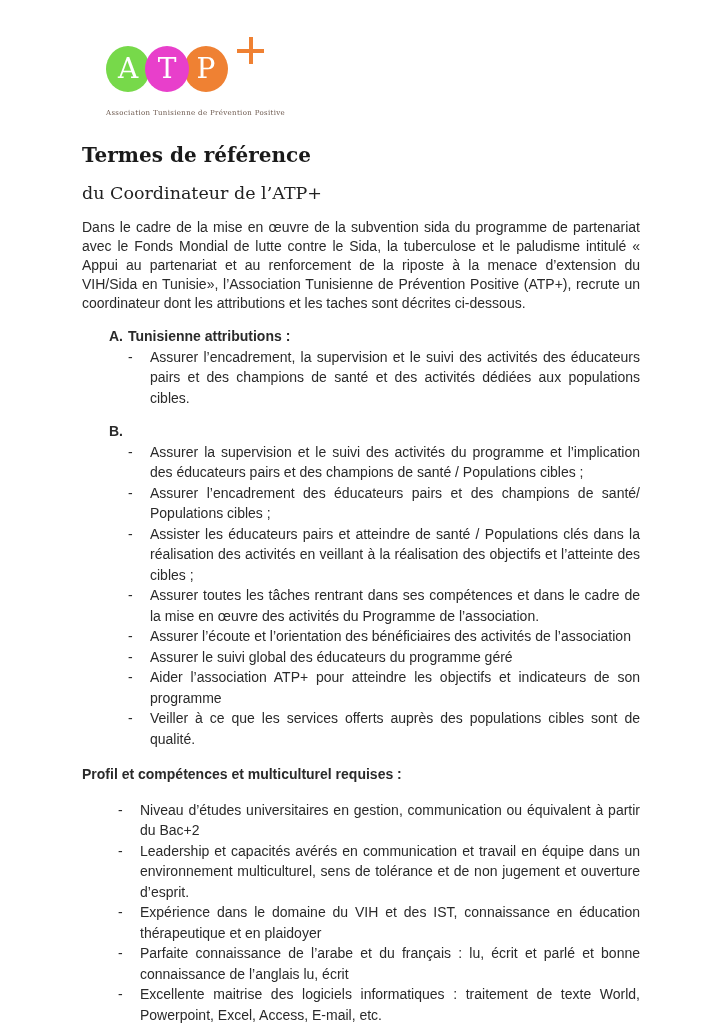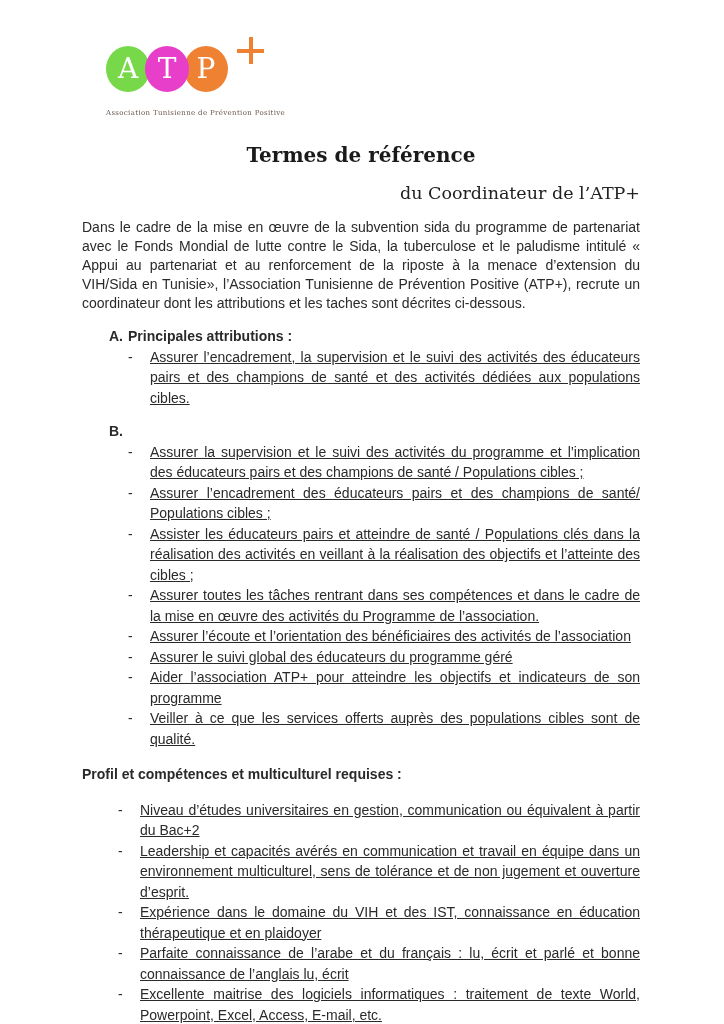--- a/index.html
+++ b/index.html
@@ -64,29 +64,28 @@
     font-size: 7px;
     letter-spacing: 0.35px;
     color: #6a564b;
     white-space: nowrap;
     font-family: "DejaVu Serif", serif;
   }
 
   
   .doc-title {
     margin: 26px 0 1px 0;
-    text-align: center;
     font-family: "DejaVu Serif", serif;
     font-size: 20px;
     font-weight: bold;
     color: #1a1a1a;
   }
   .doc-subtitle {
     margin: 16px 0 0 0;
-    text-align: right;
+    text-align: left;
     font-family: "DejaVu Serif", serif;
     font-size: 17.5px;
     font-weight: normal;
     color: #222222;
   }
 
   
   .intro {
     margin: 15px 0 0 0;
     font-size: 14px;
@@ -103,21 +102,21 @@
   }
   .sec-label { width: 19px; flex: none; }
   .dash-list { padding-left: 46px; }
   .dash-list.profile-indent { padding-left: 36px; }
   .dash-item {
     display: flex;
     font-size: 14px;
     line-height: 20.5px;
   }
   .dash { width: 22px; flex: none; }
-  .item-text { flex: 1; text-align: justify; text-decoration: underline; }
+  .item-text { flex: 1; text-align: justify; }
 
   .profile-heading {
     margin-top: 15px;
     font-weight: bold;
     font-size: 14px;
     line-height: 20.5px;
   }
   .profile-list { margin-top: 15px; }
 </style>
 </head>
@@ -136,21 +135,21 @@
   </header>
 
   <h1 class="doc-title">Termes de référence</h1>
   <h2 class="doc-subtitle">du Coordinateur de l’ATP+</h2>
 
   <p class="intro">Dans le cadre de la mise en œuvre de la subvention sida du programme de partenariat avec le Fonds Mondial de lutte contre le Sida, la tuberculose et le paludisme intitulé « Appui au partenariat et au renforcement de la riposte à la menace d’extension du VIH/Sida en Tunisie», l’Association Tunisienne de Prévention Positive (ATP+), recrute un coordinateur dont les attributions et les taches sont décrites ci-dessous.</p>
 
   <section class="section">
     <div class="sec-head">
       <span class="sec-label">A.</span>
-      <span class="sec-title">Principales attributions :</span>
+      <span class="sec-title">Tunisienne attributions :</span>
     </div>
     <div class="dash-list">
 
         <div class="dash-item">
           <span class="dash">-</span>
           <span class="item-text">Assurer l’encadrement, la supervision et le suivi des activités des éducateurs pairs et des champions de santé et des activités dédiées aux populations cibles.</span>
         </div>
       </div>
   </section>
 

